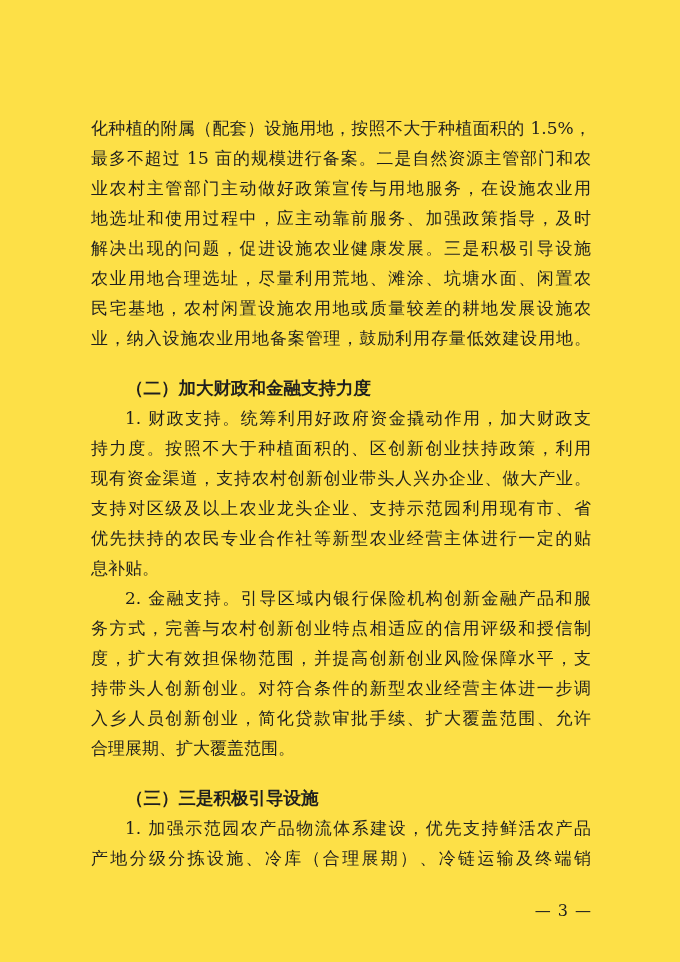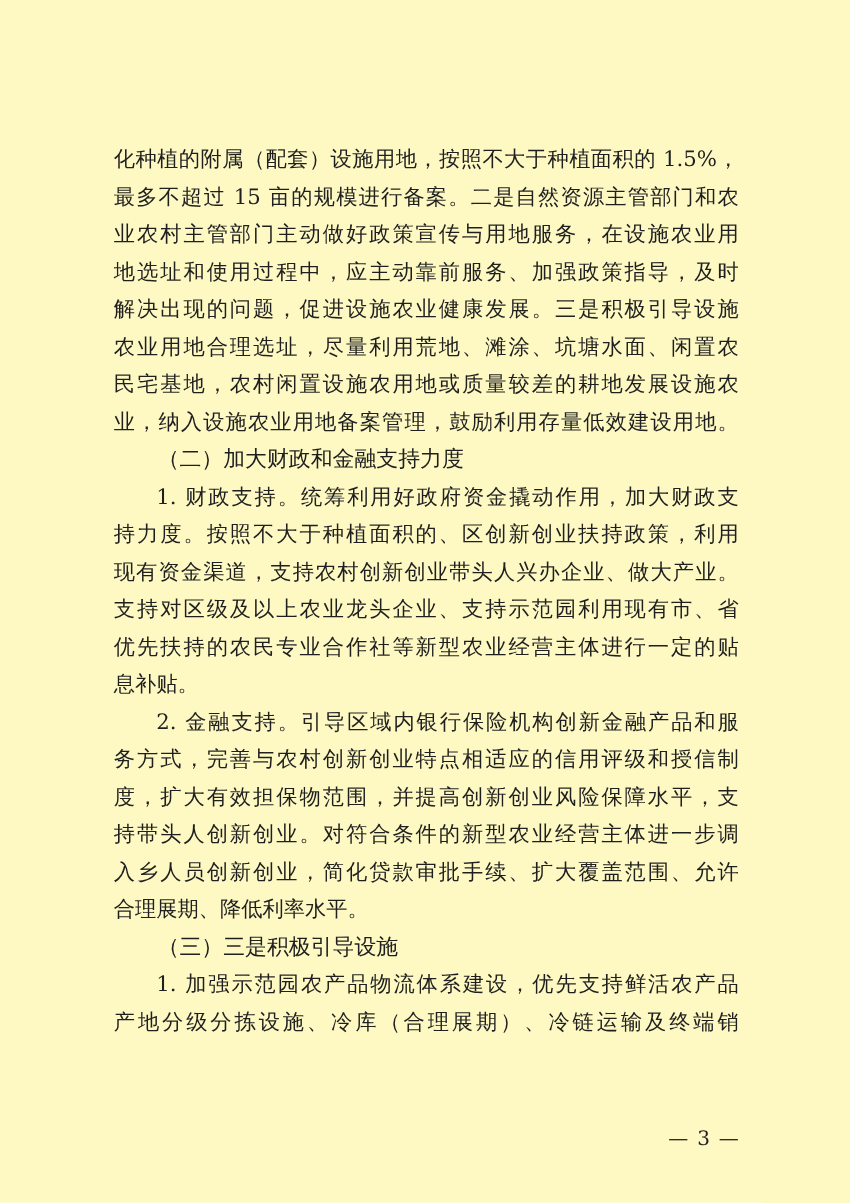--- a/index.html
+++ b/index.html
@@ -6,21 +6,21 @@
     margin: 0;
     padding: 0;
     width: 680px;
     height: 962px;
     overflow: hidden;
   }
   .page {
     position: relative;
     width: 680px;
     height: 962px;
-    background: #fef9c3;
+    background: #fde047;
     font-family: "DejaVu Serif", "Liberation Serif", serif;
     color: #1f1f1f;
   }
   .doc-body {
     position: absolute;
     left: 91px;
     top: 113px;
     width: 500px;
   }
   .line {
@@ -35,22 +35,23 @@
   }
   .line.end {
     text-align: center;
     text-align-last: left;
     -moz-text-align-last: left;
   }
   .line.heading {
     text-align: left;
     text-align-last: left;
     -moz-text-align-last: left;
-    font-weight: normal;
+    font-weight: bold;
     font-size: 17.5px;
+    margin-top: 20px;
   }
   .line.indent {
     text-indent: 2em;
   }
   .page-footer {
     position: absolute;
     top: 897px;
     right: 88px;
     font-size: 16px;
     line-height: 28px;
@@ -76,19 +77,19 @@
       <div class="line fill">持力度。按照不大于种植面积的、区创新创业扶持政策，利用</div>
       <div class="line fill">现有资金渠道，支持农村创新创业带头人兴办企业、做大产业。</div>
       <div class="line fill">支持对区级及以上农业龙头企业、支持示范园利用现有市、省</div>
       <div class="line fill">优先扶持的农民专业合作社等新型农业经营主体进行一定的贴</div>
       <div class="line end">息补贴。</div>
       <div class="line fill indent">2. 金融支持。引导区域内银行保险机构创新金融产品和服</div>
       <div class="line fill">务方式，完善与农村创新创业特点相适应的信用评级和授信制</div>
       <div class="line fill">度，扩大有效担保物范围，并提高创新创业风险保障水平，支</div>
       <div class="line fill">持带头人创新创业。对符合条件的新型农业经营主体进一步调</div>
       <div class="line fill">入乡人员创新创业，简化贷款审批手续、扩大覆盖范围、允许</div>
-      <div class="line end">合理展期、降低利率水平。</div>
+      <div class="line end">合理展期、扩大覆盖范围。</div>
       <div class="line heading indent">（三）三是积极引导设施</div>
       <div class="line fill indent">1. 加强示范园农产品物流体系建设，优先支持鲜活农产品</div>
       <div class="line fill">产地分级分拣设施、冷库（合理展期）、冷链运输及终端销</div>
     </div>
   <div class="page-footer">— 3 —</div>
 </div>
 
 </body></html>

